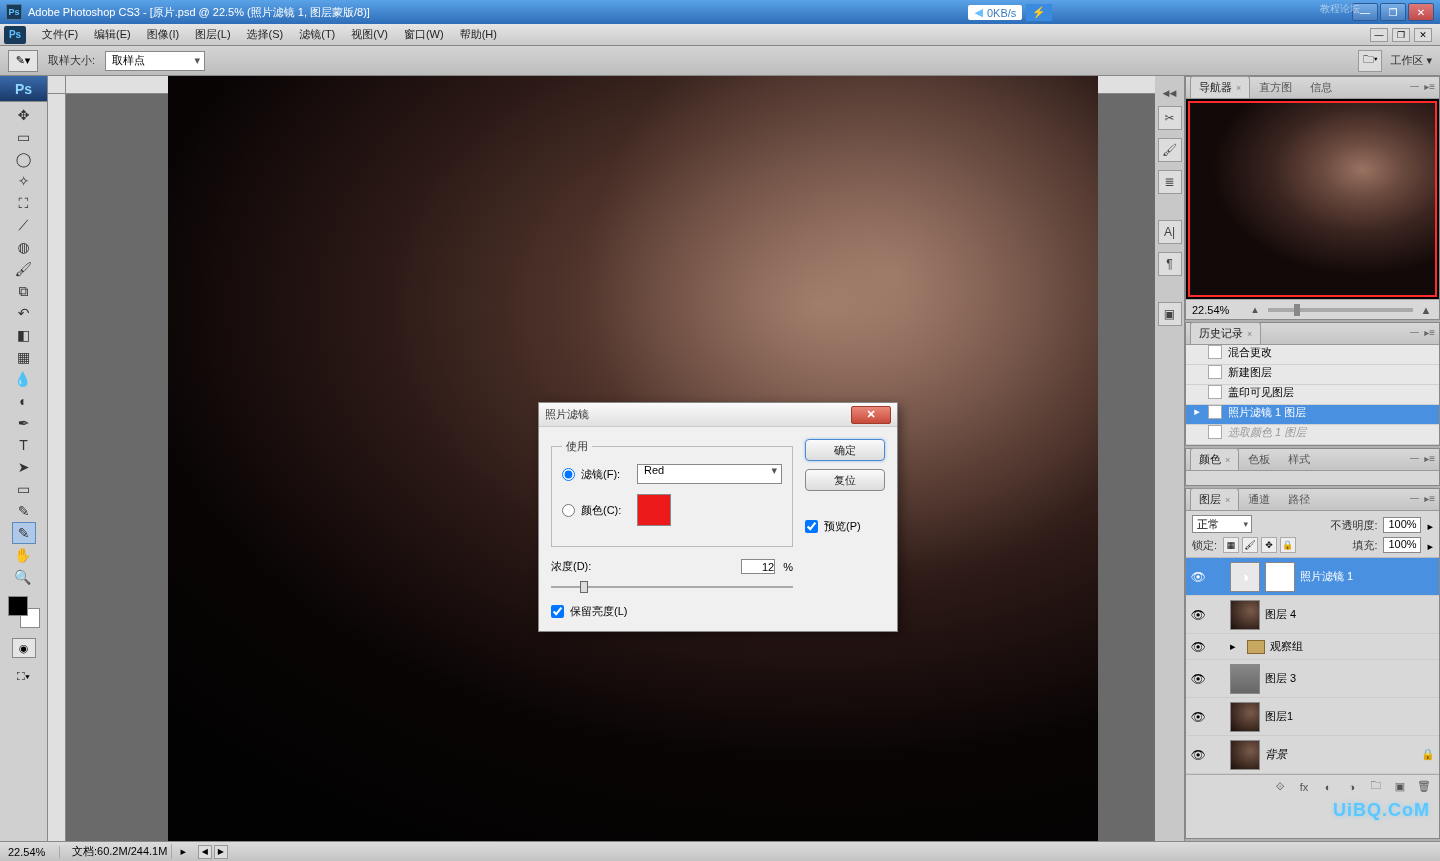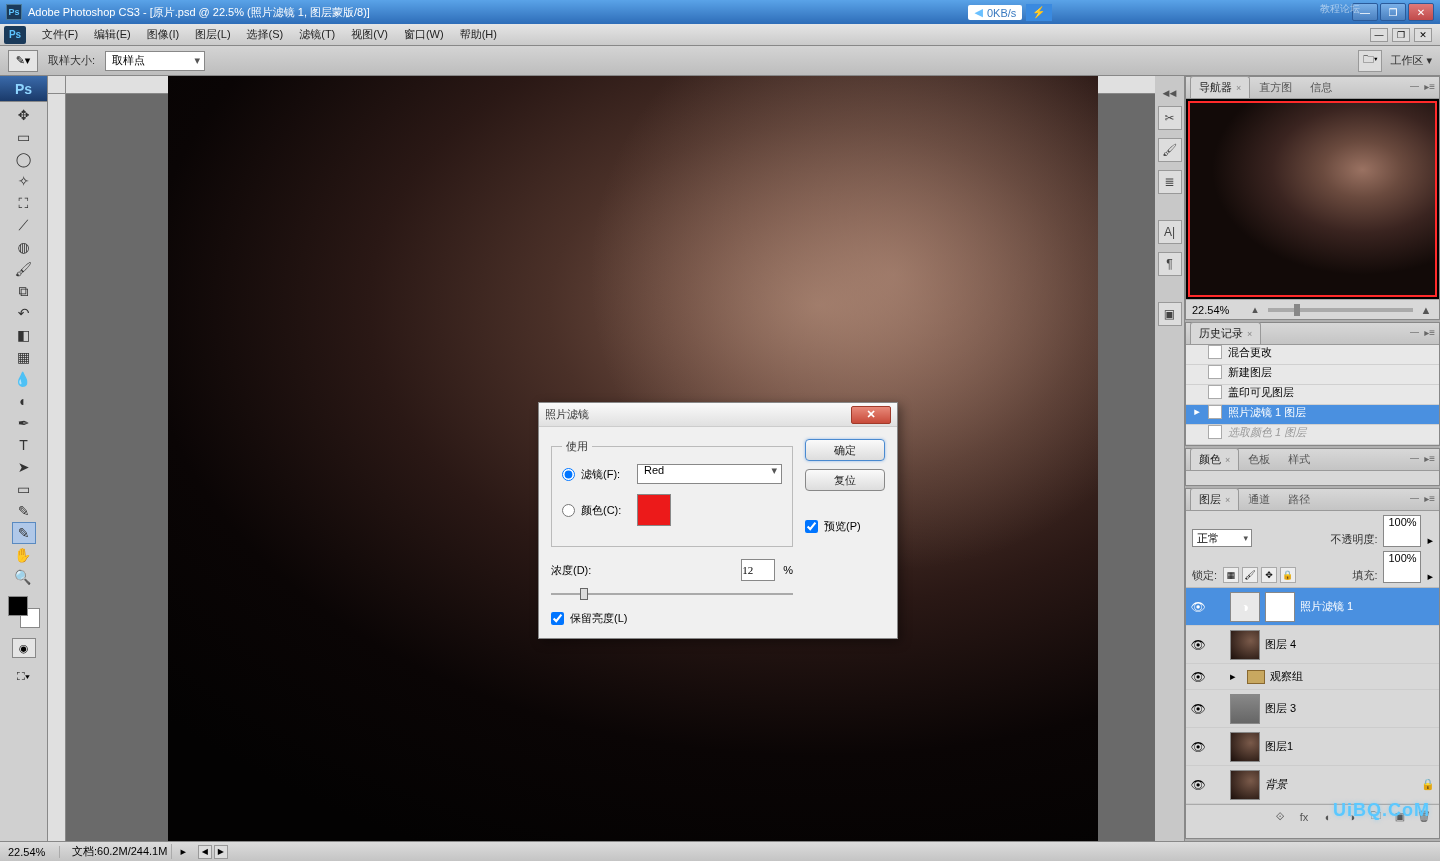--- a/index.html
+++ b/index.html
@@ -66,21 +66,21 @@
 .dialog-right { width: 80px; display: flex; flex-direction: column; gap: 8px; }
 .fieldset { border: 1px solid #bbb; padding: 10px; margin-bottom: 12px; }
 .fieldset legend { padding: 0 4px; color: #333; }
 .radio-row { display: flex; align-items: center; gap: 6px; margin-bottom: 10px; }
 .radio-row input[type=radio] { width: 13px; height: 13px; }
 .radio-row .lbl { width: 50px; display: inline-block; }
 .radio-row .dd { flex: 1; border: 1px solid #888; background: #fff; height: 20px; padding: 0 18px 8px 6px; display: flex; align-items: center; position: relative; }
 .radio-row .dd::after { content: "▾"; position: absolute; right: 4px; color: #555; }
 .color-box { width: 34px; height: 32px; background: #ec1a1a; border: 1px solid #888; }
 .density-row { display: flex; align-items: center; gap: 8px; margin-bottom: 6px; }
-.density-row .num-input { width: 34px; border: 1px solid #888; height: 22px; text-align: left; margin-left: auto; font-family: Liberation Serif, serif; }
+.density-row .num-input { width: 34px; border: 1px solid #888; height: 15px; text-align: right; margin-left: auto; }
 .slider { position: relative; height: 14px; margin-bottom: 10px; }
 .slider .track { position: absolute; left: 0; right: 0; top: 6px; height: 2px; background: #aaa; }
 .slider .thumb { position: absolute; left: 12%; top: 1px; width: 8px; height: 12px; background: #ddd; border: 1px solid #666; }
 .check-row { display: flex; align-items: center; gap: 6px; }
 .dlg-btn { height: 22px; border: 1px solid #888; background: linear-gradient(#fafafa, #ddd); border-radius: 4px; display: flex; align-items: center; justify-content: center; color: #222; }
 .dlg-btn.primary { border: 1px solid #4a8ad0; box-shadow: 0 0 3px rgba(80,150,230,0.6); }
 
 
 .panels-col { width: 285px; background: #b0b0b0; display: flex; }
 .dock-strip { width: 30px; background: #c8c8c8; border-right: 1px solid #888; display: flex; flex-direction: column; padding-top: 10px; gap: 4px; }
@@ -111,21 +111,21 @@
 .history-item.selected { background: #4a90e0; color: #fff; }
 .history-item.dimmed { color: #999; font-style: italic; }
 .history-item .cursor { width: 10px; text-align: center; }
 
 .color-panel-body { height: 14px; }
 .layers-controls { padding: 4px 6px; display: flex; flex-direction: column; gap: 4px; border-bottom: 1px solid #bbb; background: #d8d8d8; }
 .lc-row { display: flex; align-items: flex-end; gap: 6px; }
 .lc-row .dd { border: 1px solid #888; background: #fff; height: 18px; padding: 0 16px 0 4px; position: relative; min-width: 60px; display: flex; align-items: center; }
 .lc-row .dd::after { content: "▾"; position: absolute; right: 3px; color: #555; font-size: 9px; }
 .lc-row .lbl { color: #333; }
-.lc-row .pct-input { width: 38px; border: 1px solid #888; height: 32px; text-align: center; background: #fff; }
+.lc-row .pct-input { width: 38px; border: 1px solid #888; height: 16px; text-align: center; background: #fff; }
 .lc-row .lock-icons { display: flex; gap: 3px; }
 .lc-row .lock-icons .li { width: 16px; height: 16px; border: 1px solid #aaa; background: #eee; font-size: 9px; display: flex; align-items: center; justify-content: center; }
 .lc-row .sp { flex: 1; }
 
 .layer-list { max-height: 220px; overflow: hidden; }
 .layer-item { display: flex; align-items: center; height: 38px; border-bottom: 1px solid #ccc; padding: 0 4px; gap: 5px; }
 .layer-item.selected { background: #4a90e0; color: #fff; }
 .layer-item .vis { width: 16px; height: 14px; display: flex; align-items: center; justify-content: center; font-size: 12px; }
 .layer-item .link { width: 14px; }
 .layer-item .thumb { width: 30px; height: 30px; border: 1px solid #888; background: radial-gradient(ellipse at 70% 35%, #7a5a4a, #1a0e0a); }

